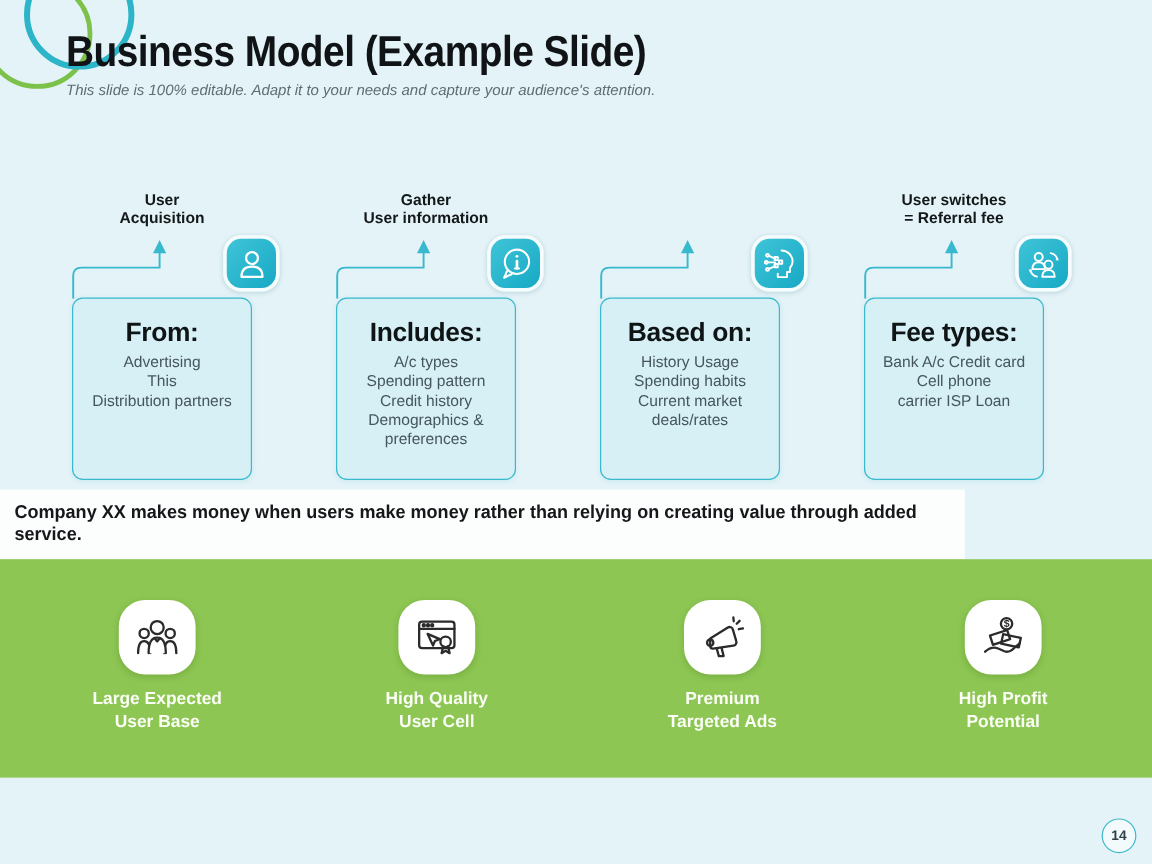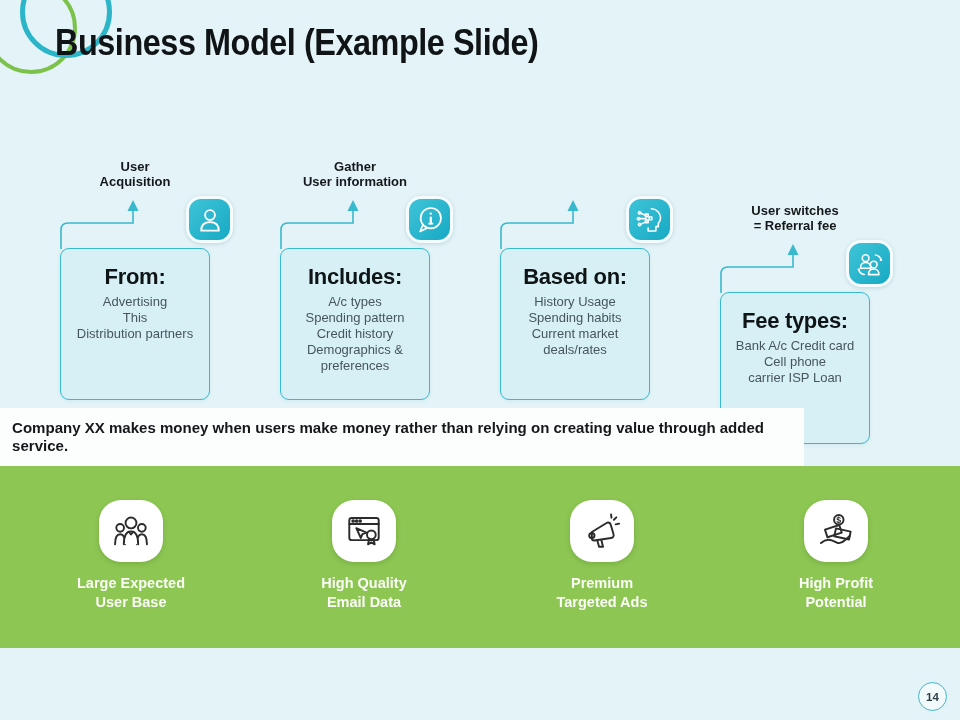--- a/index.html
+++ b/index.html
@@ -12,21 +12,21 @@
   .deco-green { left:-15px; top:-18px; width:92px; height:92px; border:4px solid #7cc24a; }
   .deco-teal  { left:20px;  top:-34px; width:92px; height:92px; border:5px solid #2cb5c9; }
 
   
   .title { position:absolute; left:55px; top:22px; font-size:36px; font-weight:bold; color:#101416;
            letter-spacing:-0.5px; transform:scaleX(.9); transform-origin:left; white-space:nowrap; }
   .subtitle { position:absolute; left:55px; top:68px; font-size:12.5px; font-style:italic; color:#5d6d73; }
 
   
   .step { position:absolute; top:248px; width:150px; height:152px; }
-  .step-col1 { left:60px; } .step-col2 { left:280px; } .step-col3 { left:500px; } .step-col4 { left:720px;margin-top:44px; }
+  .step-col1 { left:60px; } .step-col2 { left:280px; } .step-col3 { left:500px; } .step-col4 { left:720px; }
   .step-box { position:absolute; inset:0; background:#d7f0f6; border:1.4px solid #38b9cd; border-radius:9px;
               text-align:center; padding-top:15px; box-shadow:0 1px 4px rgba(41,183,205,.12); }
   .step-heading { font-size:22px; font-weight:bold; color:#0f1416; letter-spacing:-0.3px; margin-bottom:4px; }
   .step-line { font-size:13px; line-height:16px; color:#46565e; }
   .step-label { position:absolute; top:-88px; left:-35px; width:220px; text-align:center;
                 font-size:13px; font-weight:bold; line-height:14.5px; color:#14181a; }
   .step-connector { position:absolute; left:-1px; top:-50px; width:150px; height:51px; }
   .icon-badge { position:absolute; top:-52px; left:126px; width:47px; height:47px; border-radius:15px;
                 background:linear-gradient(135deg,#3fc4d8,#17a9c4); border:3px solid rgba(255,255,255,.95);
                 display:flex; align-items:center; justify-content:center;
@@ -55,20 +55,21 @@
 </style>
 </head>
 <body>
 
 <div class="slide">
 
   <div class="deco-circle deco-green"></div>
   <div class="deco-circle deco-teal"></div>
 
   <div class="title">Business Model (Example Slide)</div>
+  <div class="subtitle">This slide is 100% editable. Adapt it to your needs and capture your audience's attention.</div>
 
   <div class="step step-col1">
     <div class="step-label">
       <div>User</div>
       <div>Acquisition</div>
     </div>
     <svg class="step-connector" viewBox="0 0 150 51">
       <path d="M2 51 L2 32 Q2 25 9 25 L74 25 L74 12" fill="none" stroke="#38b9cd" stroke-width="1.6"></path>
       <polygon points="68.5,13 79.5,13 74,2" fill="#38b9cd"></polygon>
     </svg>
@@ -201,21 +202,21 @@
           <circle cx="5.8" cy="6.3" r="0.5"></circle>
           <circle cx="7.8" cy="6.3" r="0.5"></circle>
           <circle cx="9.8" cy="6.3" r="0.5"></circle>
           <path d="M7.6 10.4 L10.2 16 L11.1 13.8 L13.4 12.9 Z"></path>
           <circle cx="16.2" cy="14.2" r="2.5"></circle>
           <path d="M15 16.4 L14.3 19.6 L16.2 18.5 L18.1 19.6 L17.4 16.4"></path>
         </svg>
       </div>
       <div class="eq-label">
         <div>High Quality</div>
-        <div>Email Data</div>
+        <div>User Cell</div>
       </div>
     </div>
 
     <div class="eq-item eq-item-3">
       <div class="eq-badge">
         <svg viewBox="0 0 24 24" fill="none" stroke="#2b2b2b" stroke-width="1.1" stroke-linecap="round" stroke-linejoin="round">
           <path d="M6.2 12.6 L14.6 7.4 A1.6 1.6 0 0 1 17 8.4 L18.6 13.9 A1.6 1.6 0 0 1 17.2 16 L7.6 17.4 A1.3 1.3 0 0 1 6.2 16.3 Z"></path>
           <circle cx="6.2" cy="14.6" r="1.5"></circle>
           <path d="M9.3 17.3 L10.3 21 L12.6 21 L11.6 17.1"></path>
           <path d="M18.8 5.6 L20.2 4.2"></path>

